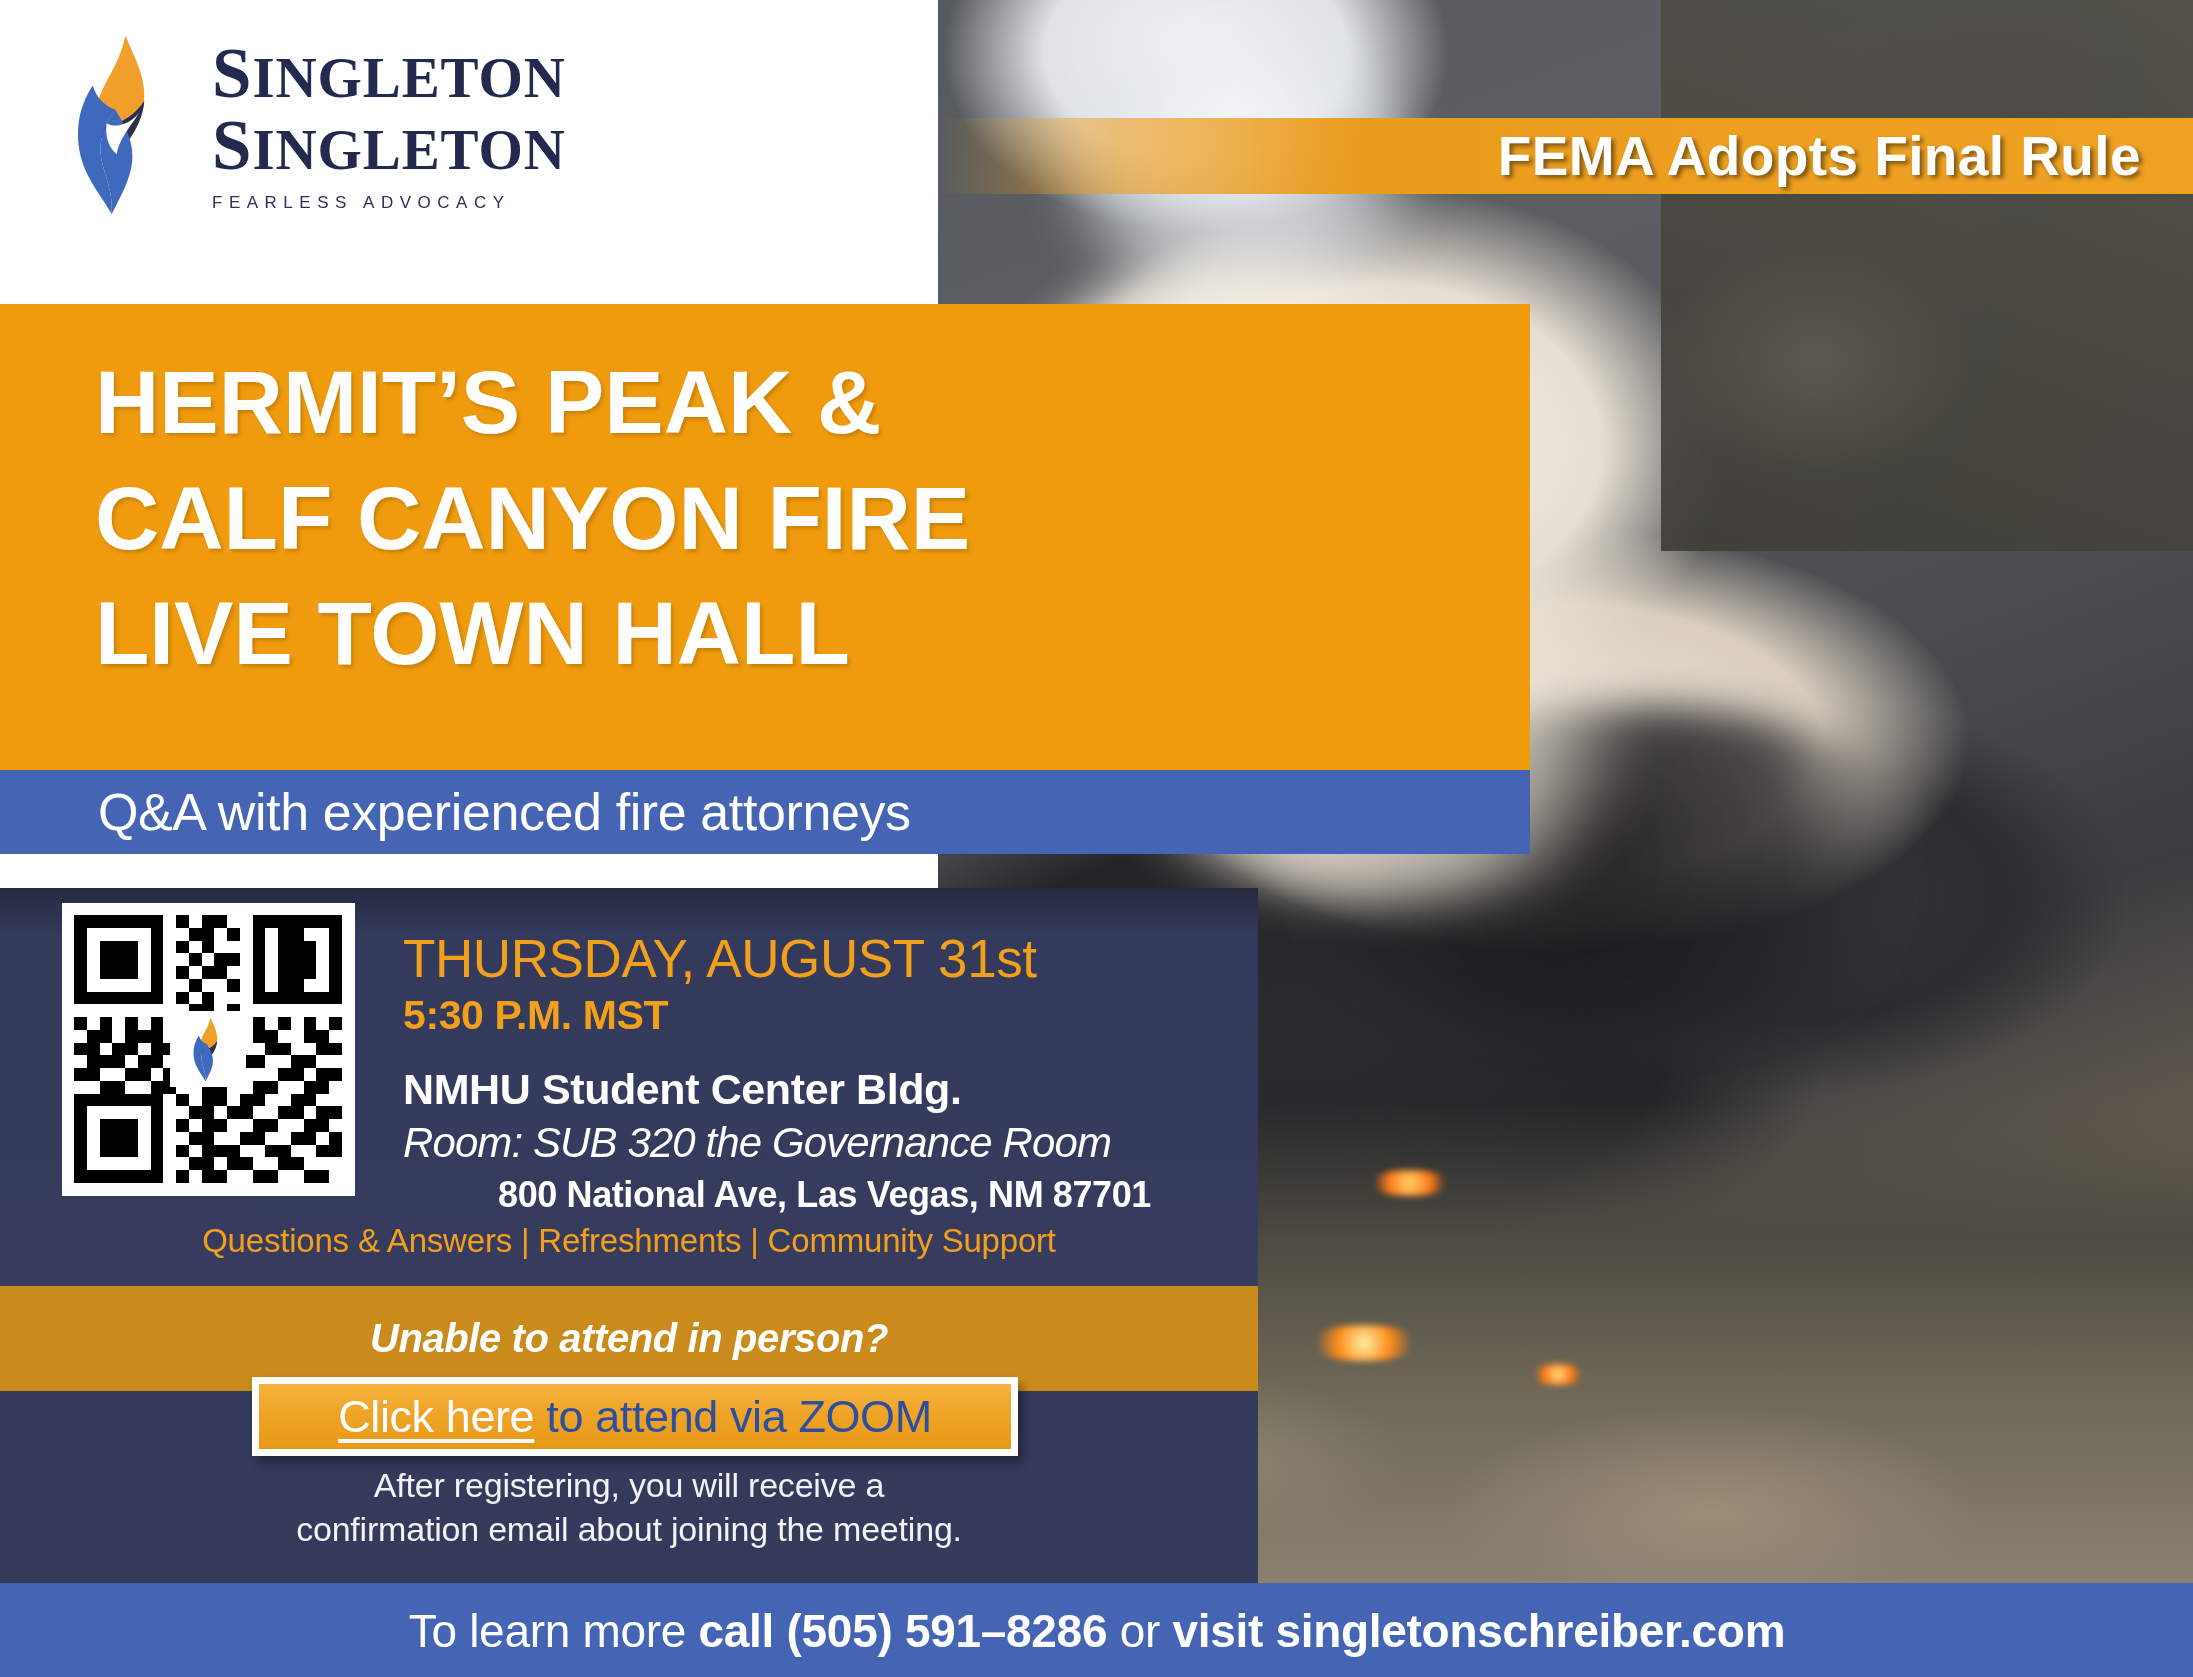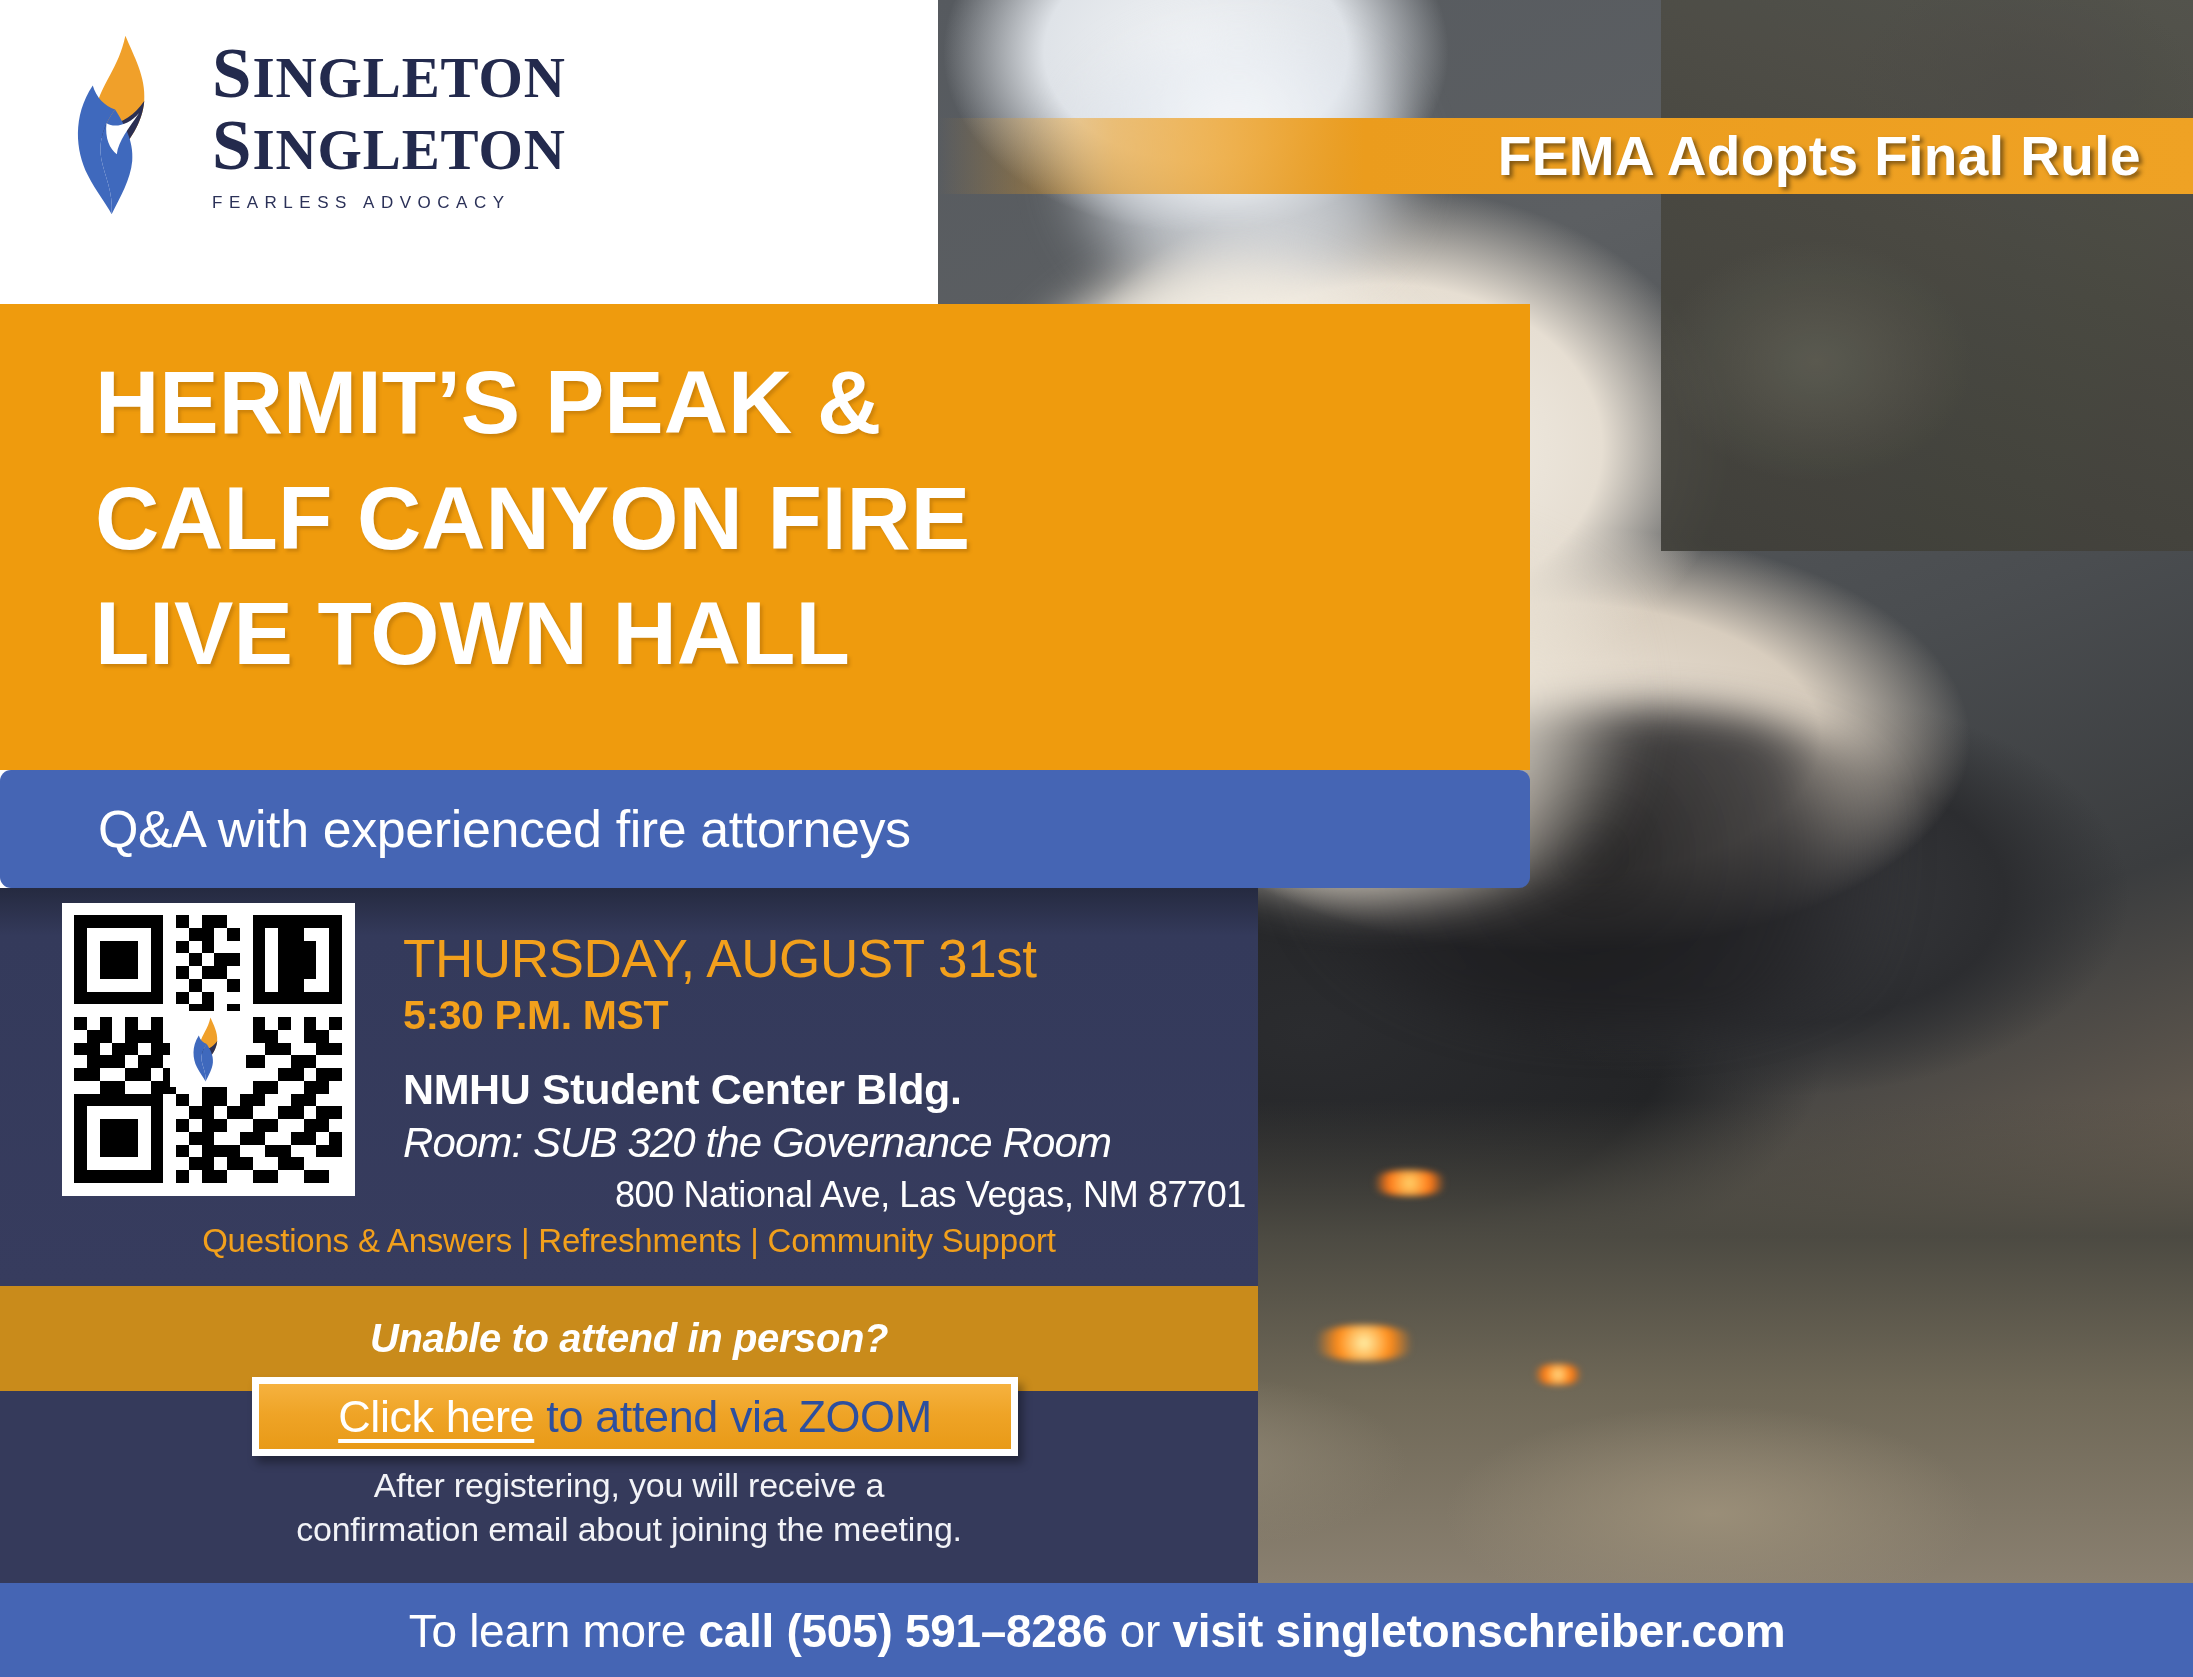--- a/index.html
+++ b/index.html
@@ -151,23 +151,23 @@
     line-height: 1.30;
     font-weight: bold;
     letter-spacing: 0px;
     text-shadow: 2.6px 2.6px 3.4px rgba(120,70,0,.28);
   }
   .headline h1 span { display: block; white-space: nowrap; }
 
   
   .qa-strip {
     position: absolute; left: 0; top: 770px;
-    width: 1530px; height: 118px;
+    width: 1530px; height: 84px;
     background: #4565b4;
-    display: flex; align-items: center; border-radius: 11px;
+    display: flex; align-items: center;
   }
   .qa-strip .txt {
     color: #ffffff;
     font-size: 52px;
     padding-left: 98px;
     letter-spacing: -0.4px;
     white-space: nowrap;
   }
 
   
@@ -213,22 +213,22 @@
   }
   .d-venue {
     color: #ffffff; font-size: 43px; font-weight: bold;
     margin-top: 26px; letter-spacing: -0.4px; white-space: nowrap;
   }
   .d-room {
     color: #ffffff; font-size: 42px; font-style: italic;
     margin-top: 5.2px; letter-spacing: -0.9px; white-space: nowrap;
   }
   .d-addr {
-    color: #ffffff; font-size: 36px; font-weight: normal;
-    margin-top: 6.9px; text-align: right; letter-spacing: -0.4px; white-space: nowrap;
+    color: #ffffff; font-size: 36px; font-weight: bold;
+    margin-top: 6.9px; text-align: center; letter-spacing: -0.4px; white-space: nowrap;
   }
   .d-perks {
     position: absolute; left: 0; top: 1222px;
     width: 1258px;
     color: #f2a01c; font-size: 33px;
     text-align: center; letter-spacing: -0.2px;
   }
 
   
   .gold-band {

